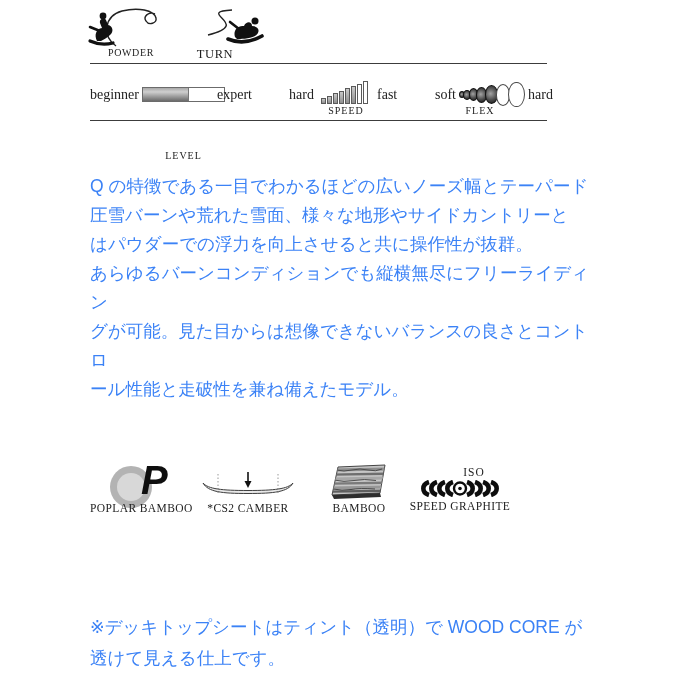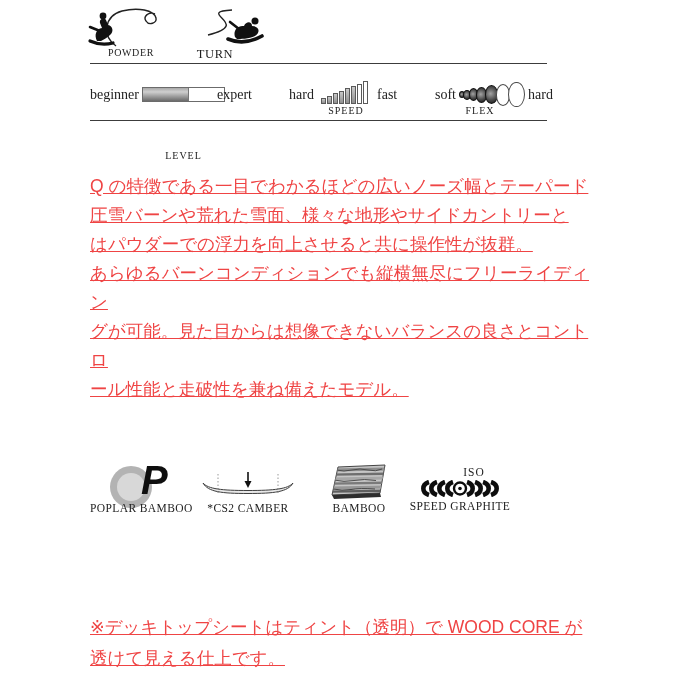--- a/index.html
+++ b/index.html
@@ -1,20 +1,20 @@
 <!DOCTYPE html>
 <html><head>
 <meta charset="utf-8">
 <style>
   html,body{margin:0;padding:0;background:#fff;}
   #page{position:relative;width:680px;height:680px;background:#fff;overflow:hidden;
         font-family:"Liberation Serif",serif;color:#1d1d1d;}
   .abs{position:absolute;}
   .serif{font-family:"Liberation Serif",serif;}
-  .jp{font-family:"Liberation Sans","DejaVu Sans",sans-serif;color:#ef4444;text-decoration:underline;}
+  .jp{font-family:"Liberation Sans","DejaVu Sans",sans-serif;color:#3b82f6;}
   .rule{position:absolute;left:90px;width:457px;height:0;border-top:1px solid #3c3c3c;}
   .cap{font-size:10px;letter-spacing:1px;text-align:center;color:#222;}
   .end-label{font-size:14px;color:#222;}
   .icon-label{font-size:11.5px;letter-spacing:0.4px;text-align:center;color:#222;white-space:nowrap;}
   
   .level-bar{position:absolute;left:142px;top:87px;width:83px;height:15px;
              border:1px solid #6b6b6b;background:#fff;box-sizing:border-box;}
   .level-fill{height:100%;background:linear-gradient(180deg,#a9a9a9 0%,#cfcfcf 30%,#6a6a6a 100%);
               border-right:1px solid #777;}
   

